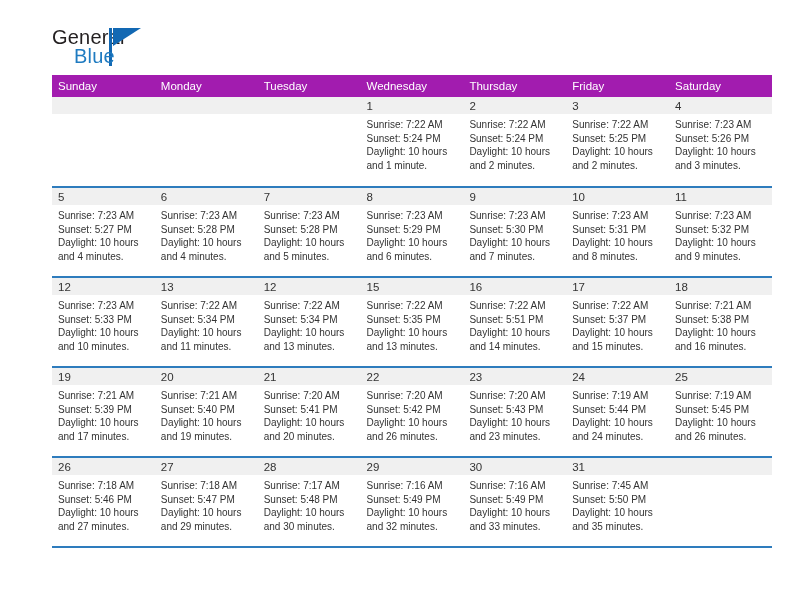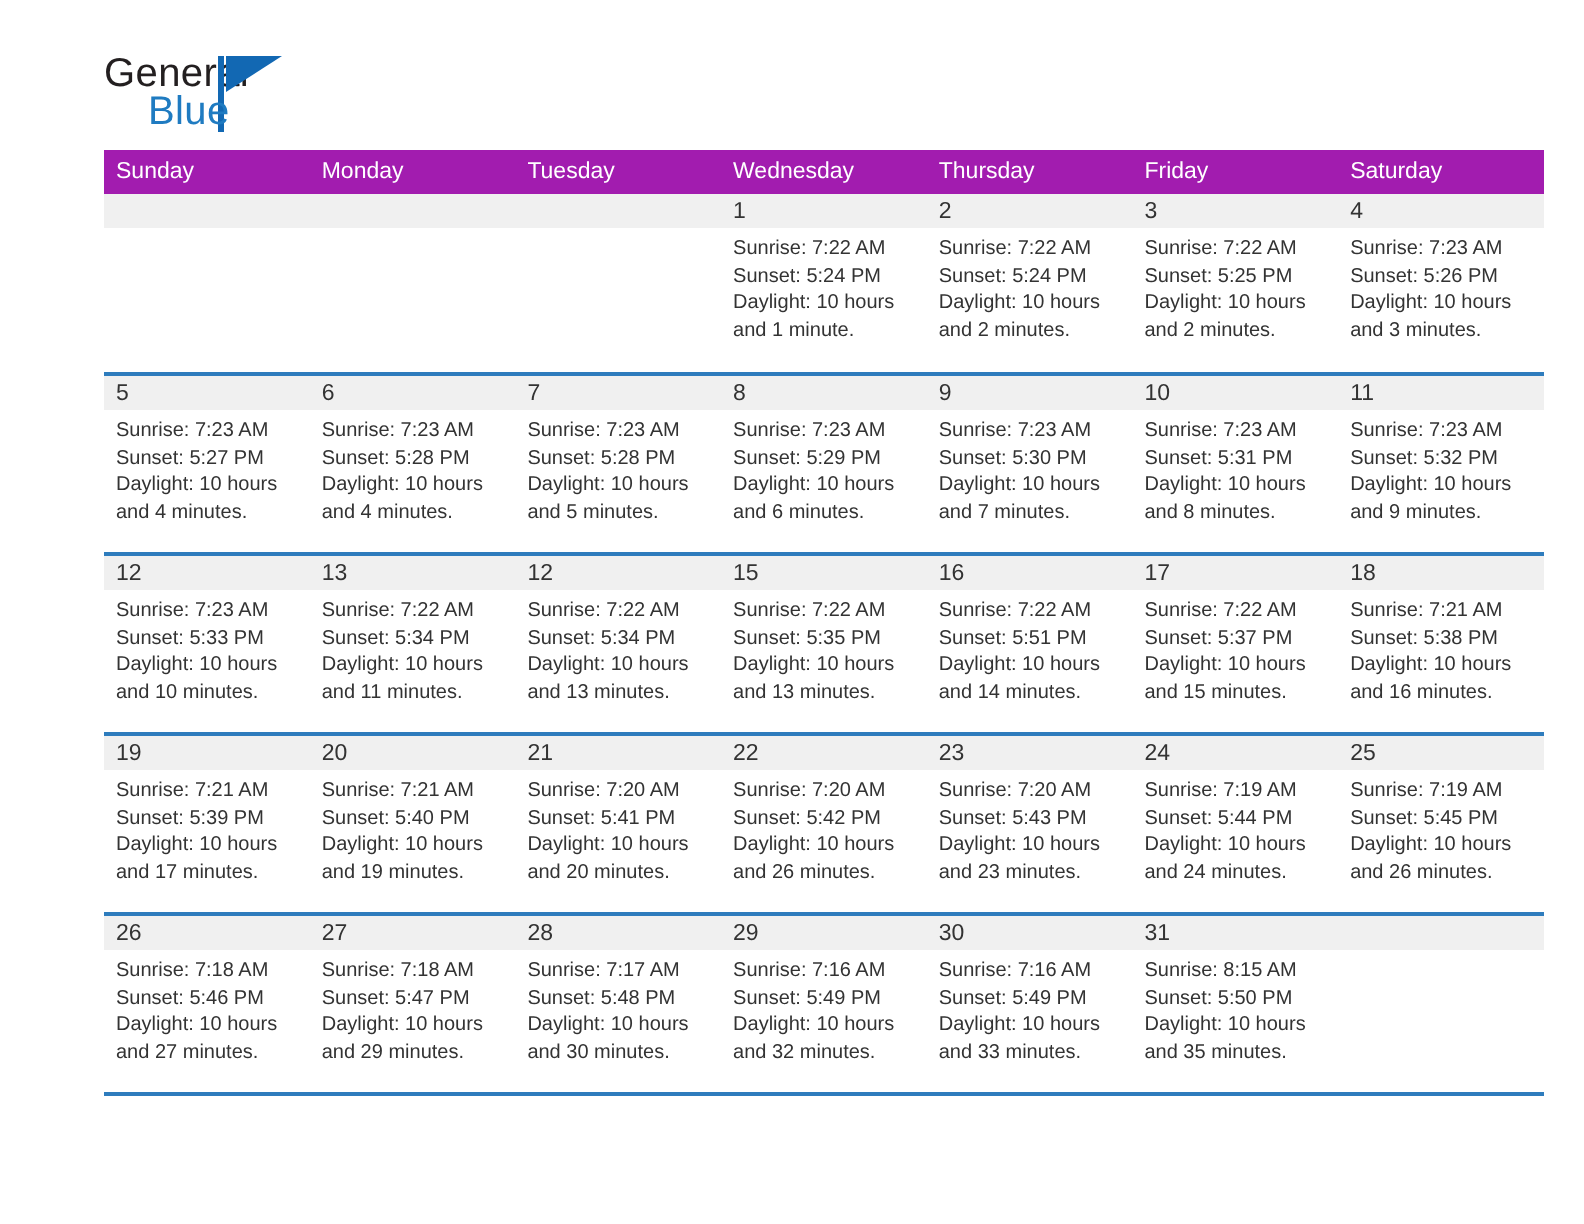--- a/index.html
+++ b/index.html
@@ -523,21 +523,21 @@
                 <div>Sunset: 5:49 PM</div>
                 <div>Daylight: 10 hours</div>
                 <div>and 33 minutes.</div>
               </div>
             </div>
           </td>
           <td>
             <div class="cell">
               <div class="daynum-band">31</div>
               <div class="lines">
-                <div>Sunrise: 8:15 AM</div>
+                <div>Sunrise: 7:45 AM</div>
                 <div>Sunset: 5:50 PM</div>
                 <div>Daylight: 10 hours</div>
                 <div>and 35 minutes.</div>
               </div>
             </div>
           </td>
           <td>
             <div class="cell">
               <div class="daynum-band empty"></div>
             </div>

